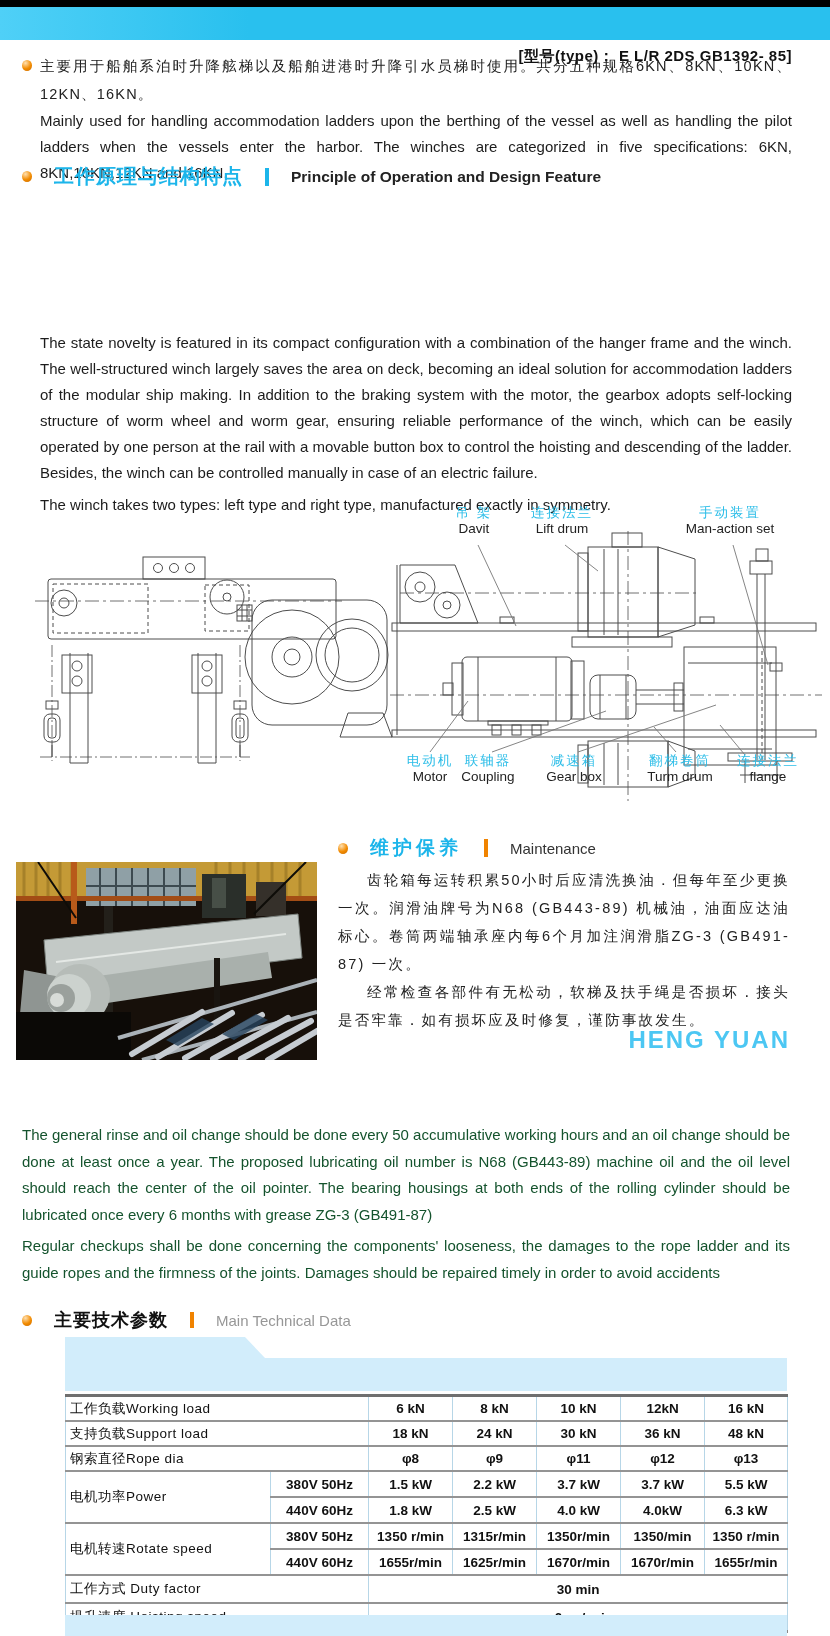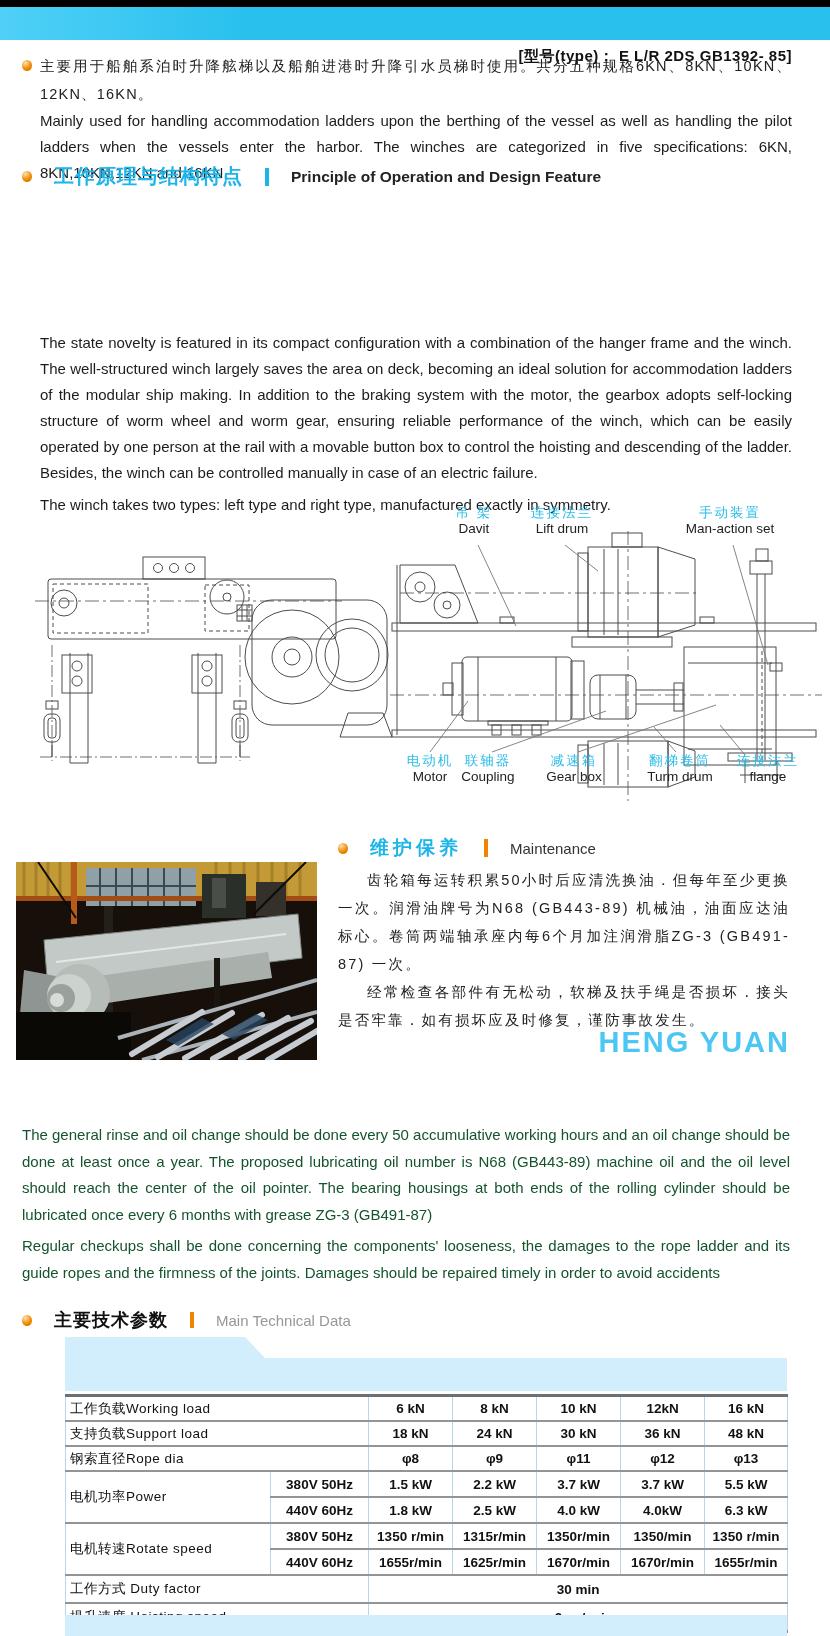--- a/index.html
+++ b/index.html
@@ -21,21 +21,21 @@
   .cnp{font-size:14.5px;line-height:27.5px;text-align:justify;color:#222;letter-spacing:1.2px;}
   .enp{font-size:15px;line-height:26px;text-align:justify;color:#1c1c1c;}
   .grayp{font-size:15px;line-height:26.5px;text-align:justify;color:#14532d;}
   .indent{text-indent:2em;}
   
   .dlabel{position:absolute;text-align:center;line-height:16px;}
   .dlabel .cn{color:#2bbde8;font-size:13.5px;letter-spacing:2px;white-space:nowrap;display:block;}
   .dlabel .en{color:#222;font-size:13.5px;white-space:nowrap;display:block;}
   
   .maint-cn{font-size:14.5px;line-height:28px;text-align:justify;color:#222;letter-spacing:2.2px;}
-  .watermark{font-size:29px;font-weight:bold;color:#4cc7f3;letter-spacing:2px;text-align:right;}
+  .watermark{font-size:24px;font-weight:bold;color:#4cc7f3;letter-spacing:2px;text-align:right;}
   
   .band{background:#d2edfb;}
   table.tech{border-collapse:collapse;table-layout:fixed;width:722px;
              border-top:3px solid #6f6f6f;border-bottom:3px solid #8a8a8a;}
   table.tech td{border-left:1px solid #b7d6e7;border-right:1px solid #b7d6e7;
                 border-top:2px solid #949494;border-bottom:2px solid #949494;
                 font-size:13.5px;color:#111;padding:0 4px;overflow:hidden;white-space:nowrap;}
   td.lbl{text-align:left;padding-left:22px;letter-spacing:.5px;}
   td.sub,td.val{text-align:center;font-weight:bold;}
   tr.r-sm td{height:23px;} tr.r-md td{height:24px;} tr.r-lg td{height:26px;}

